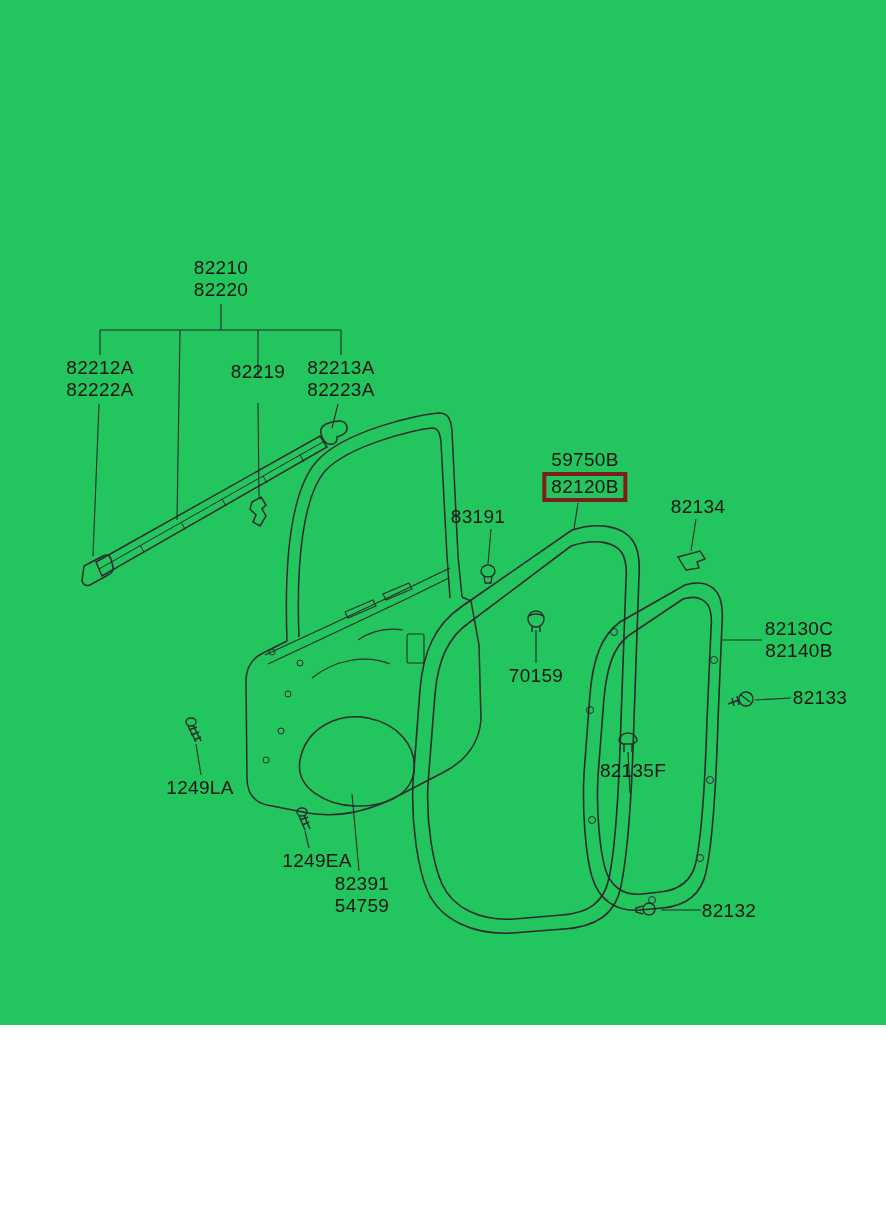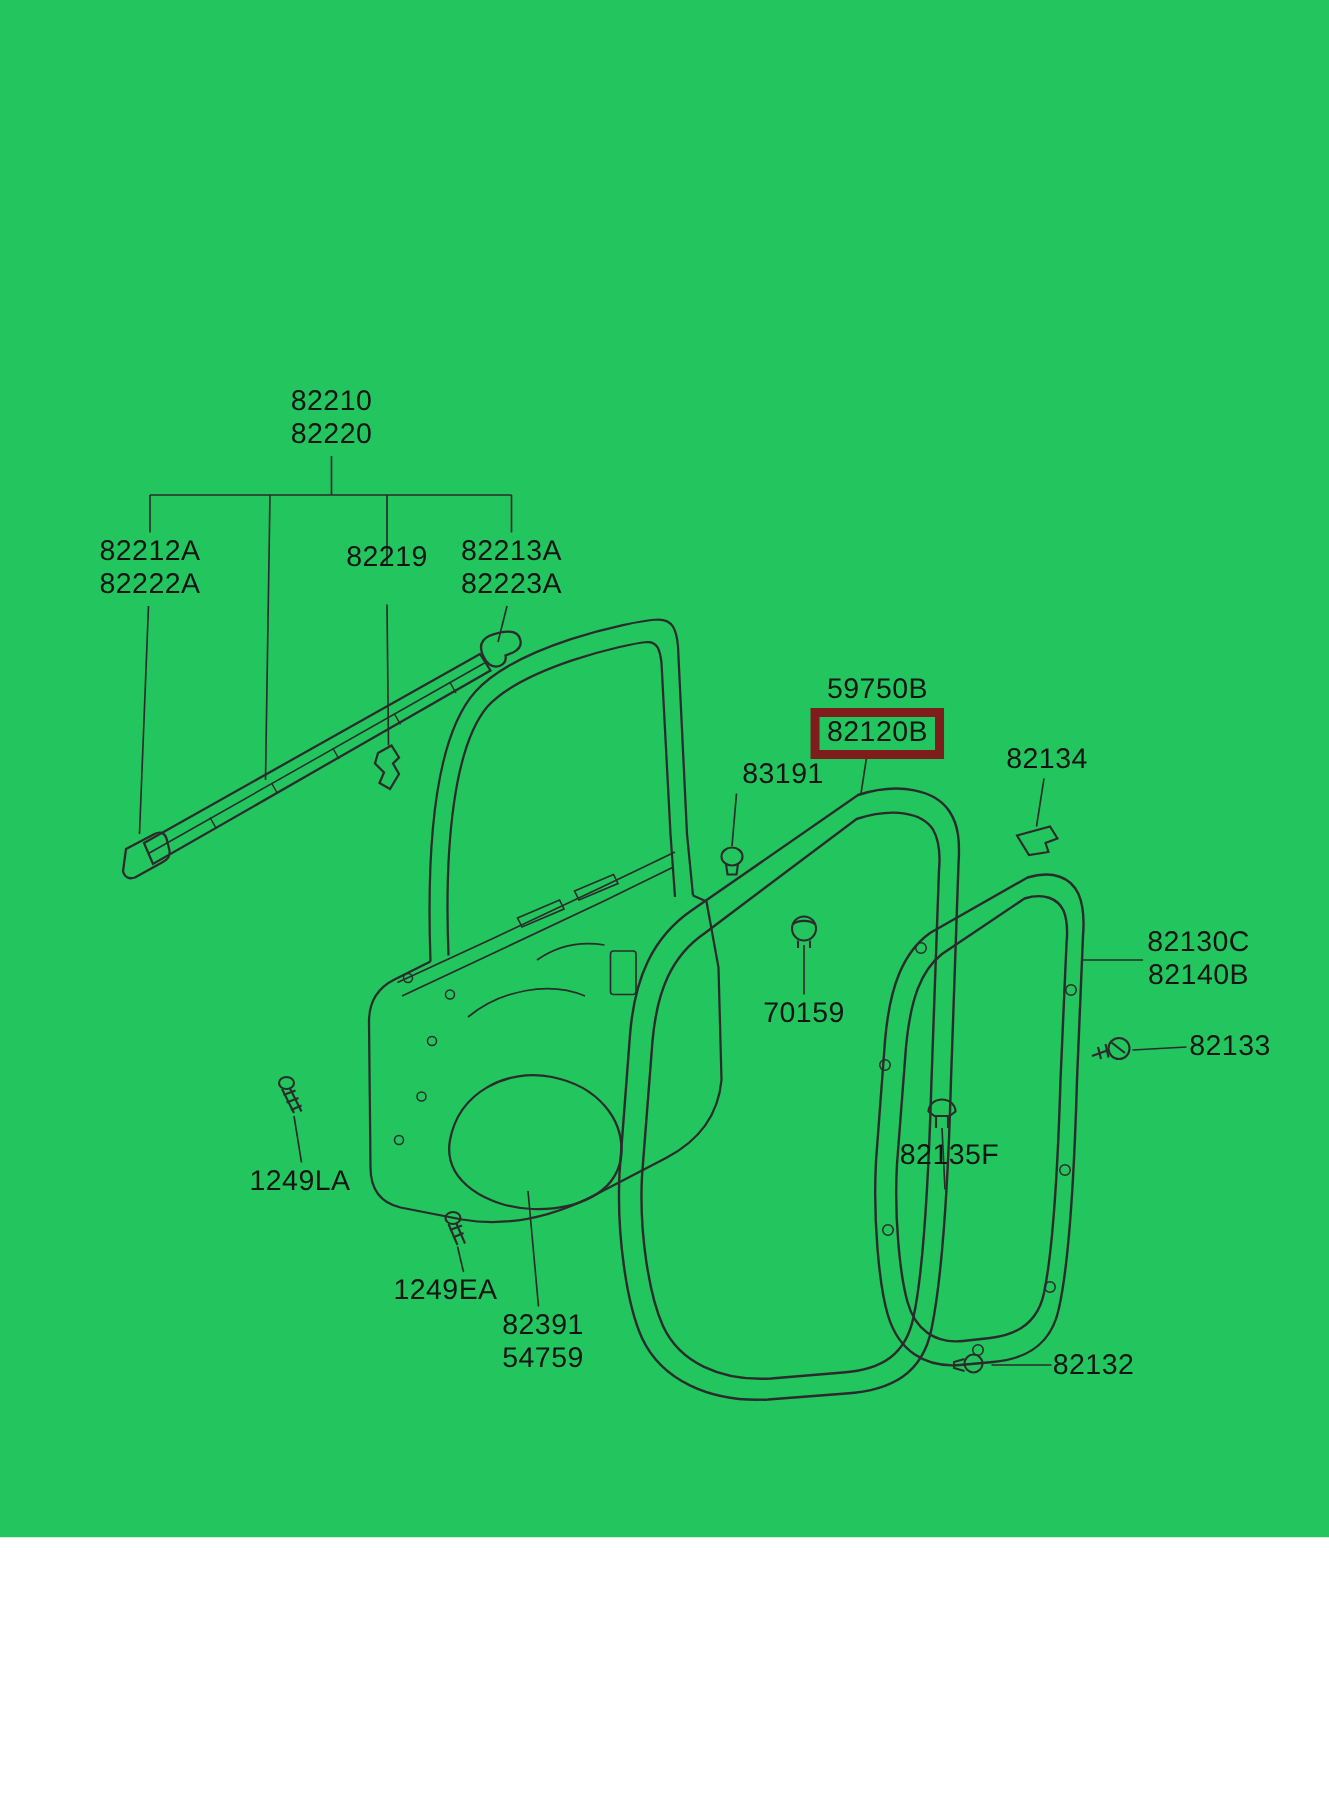--- a/index.html
+++ b/index.html
@@ -19,21 +19,21 @@
     font-size: 19px;
     line-height: 22px;
     color: #141414;
     letter-spacing: 0.3px;
     white-space: nowrap;
     cursor: pointer;
   }
   .label .ln { pointer-events: none; }
   .boxed {
     display: inline-block;
-    border: 6px solid #7f1d1d;
+    border: 4px solid #7f1d1d;
     padding: 0 5px;
     margin-top: 1px;
   }
 </style>
 </head>
 <body>
 
 <div class="stage">
 
   <svg class="art" width="886" height="1211" viewBox="0 0 886 1211">
@@ -157,21 +157,21 @@
   <div class="label" style="left:341px; top:357px">
     <div class="ln">82213A</div>
     <div class="ln">82223A</div>
   </div>
 
   <div class="label" style="left:585px; top:449px">
     <div class="ln">59750B</div>
     <div class="boxed">82120B</div>
   </div>
 
-  <div class="label" style="left:522px; top:506px">
+  <div class="label" style="left:478px; top:506px">
     <div class="ln">83191</div>
   </div>
 
   <div class="label" style="left:698px; top:496px">
     <div class="ln">82134</div>
   </div>
 
   <div class="label" style="left:799px; top:618px">
     <div class="ln">82130C</div>
     <div class="ln">82140B</div>
@@ -186,21 +186,21 @@
   </div>
 
   <div class="label" style="left:200px; top:777px">
     <div class="ln">1249LA</div>
   </div>
 
   <div class="label" style="left:633px; top:760px">
     <div class="ln">82135F</div>
   </div>
 
-  <div class="label" style="left:297px; top:850px">
+  <div class="label" style="left:317px; top:850px">
     <div class="ln">1249EA</div>
   </div>
 
   <div class="label" style="left:362px; top:873px">
     <div class="ln">82391</div>
     <div class="ln">54759</div>
   </div>
 
   <div class="label" style="left:729px; top:900px">
     <div class="ln">82132</div>

